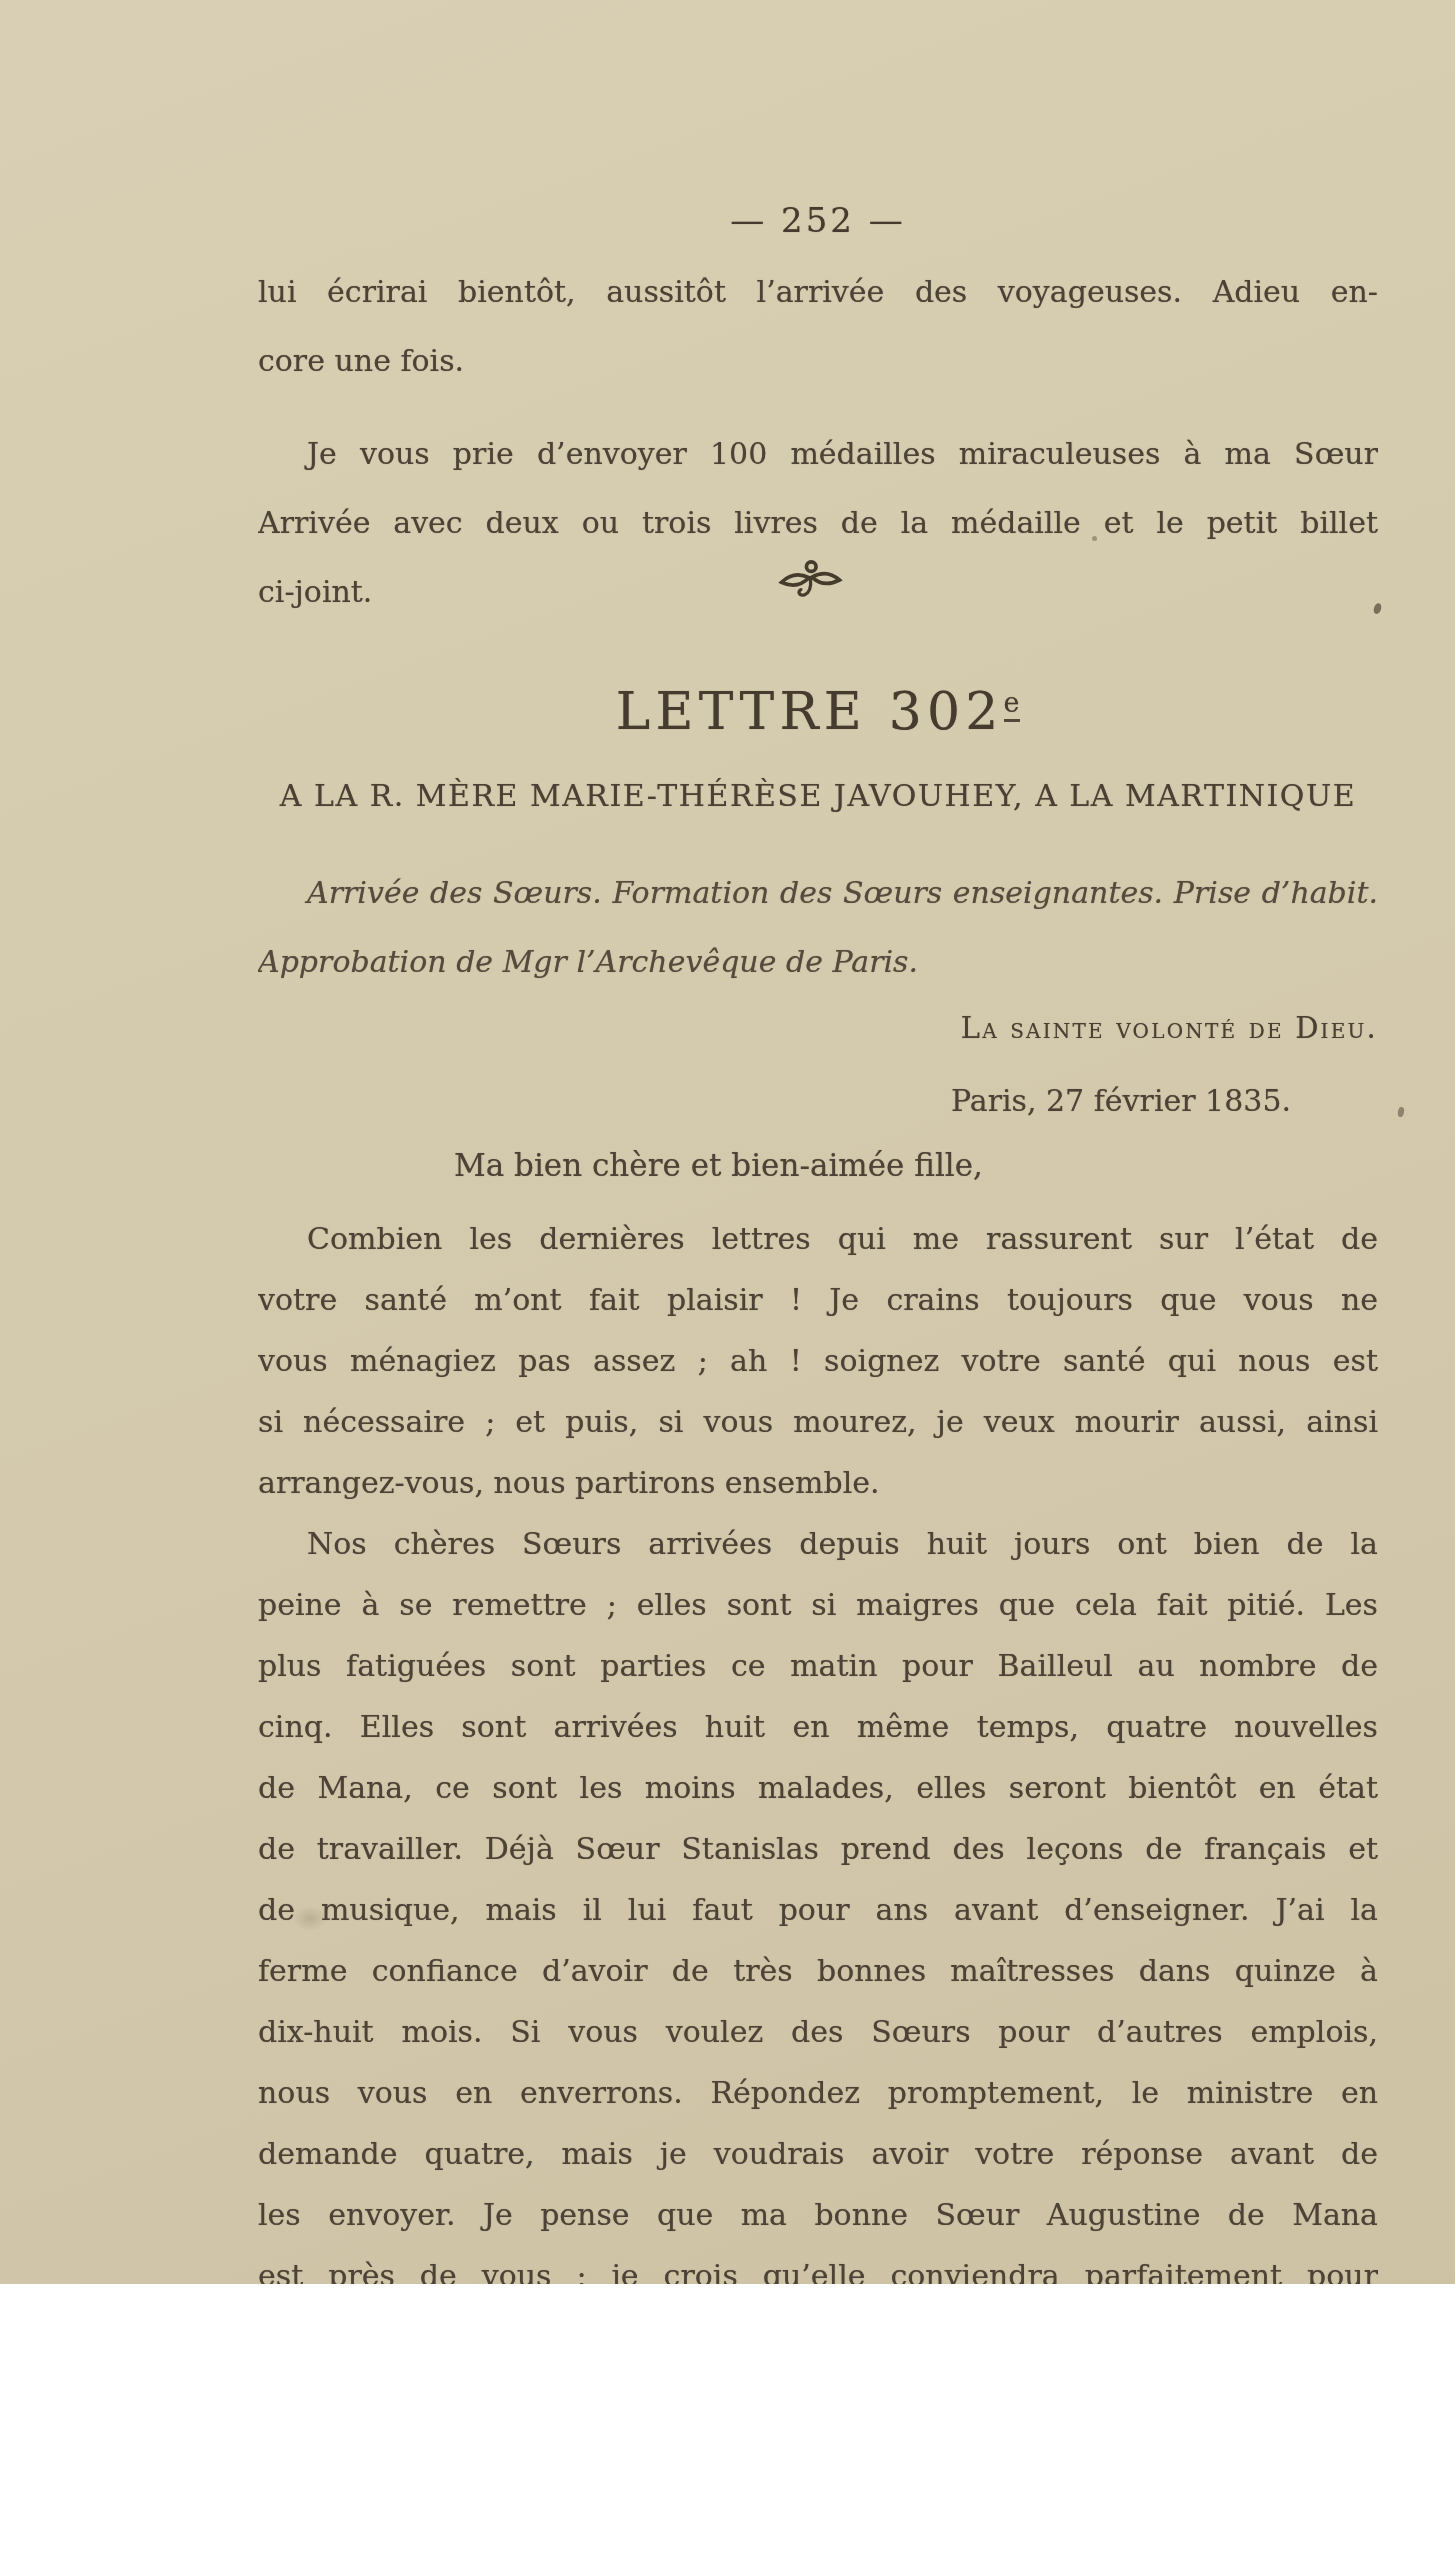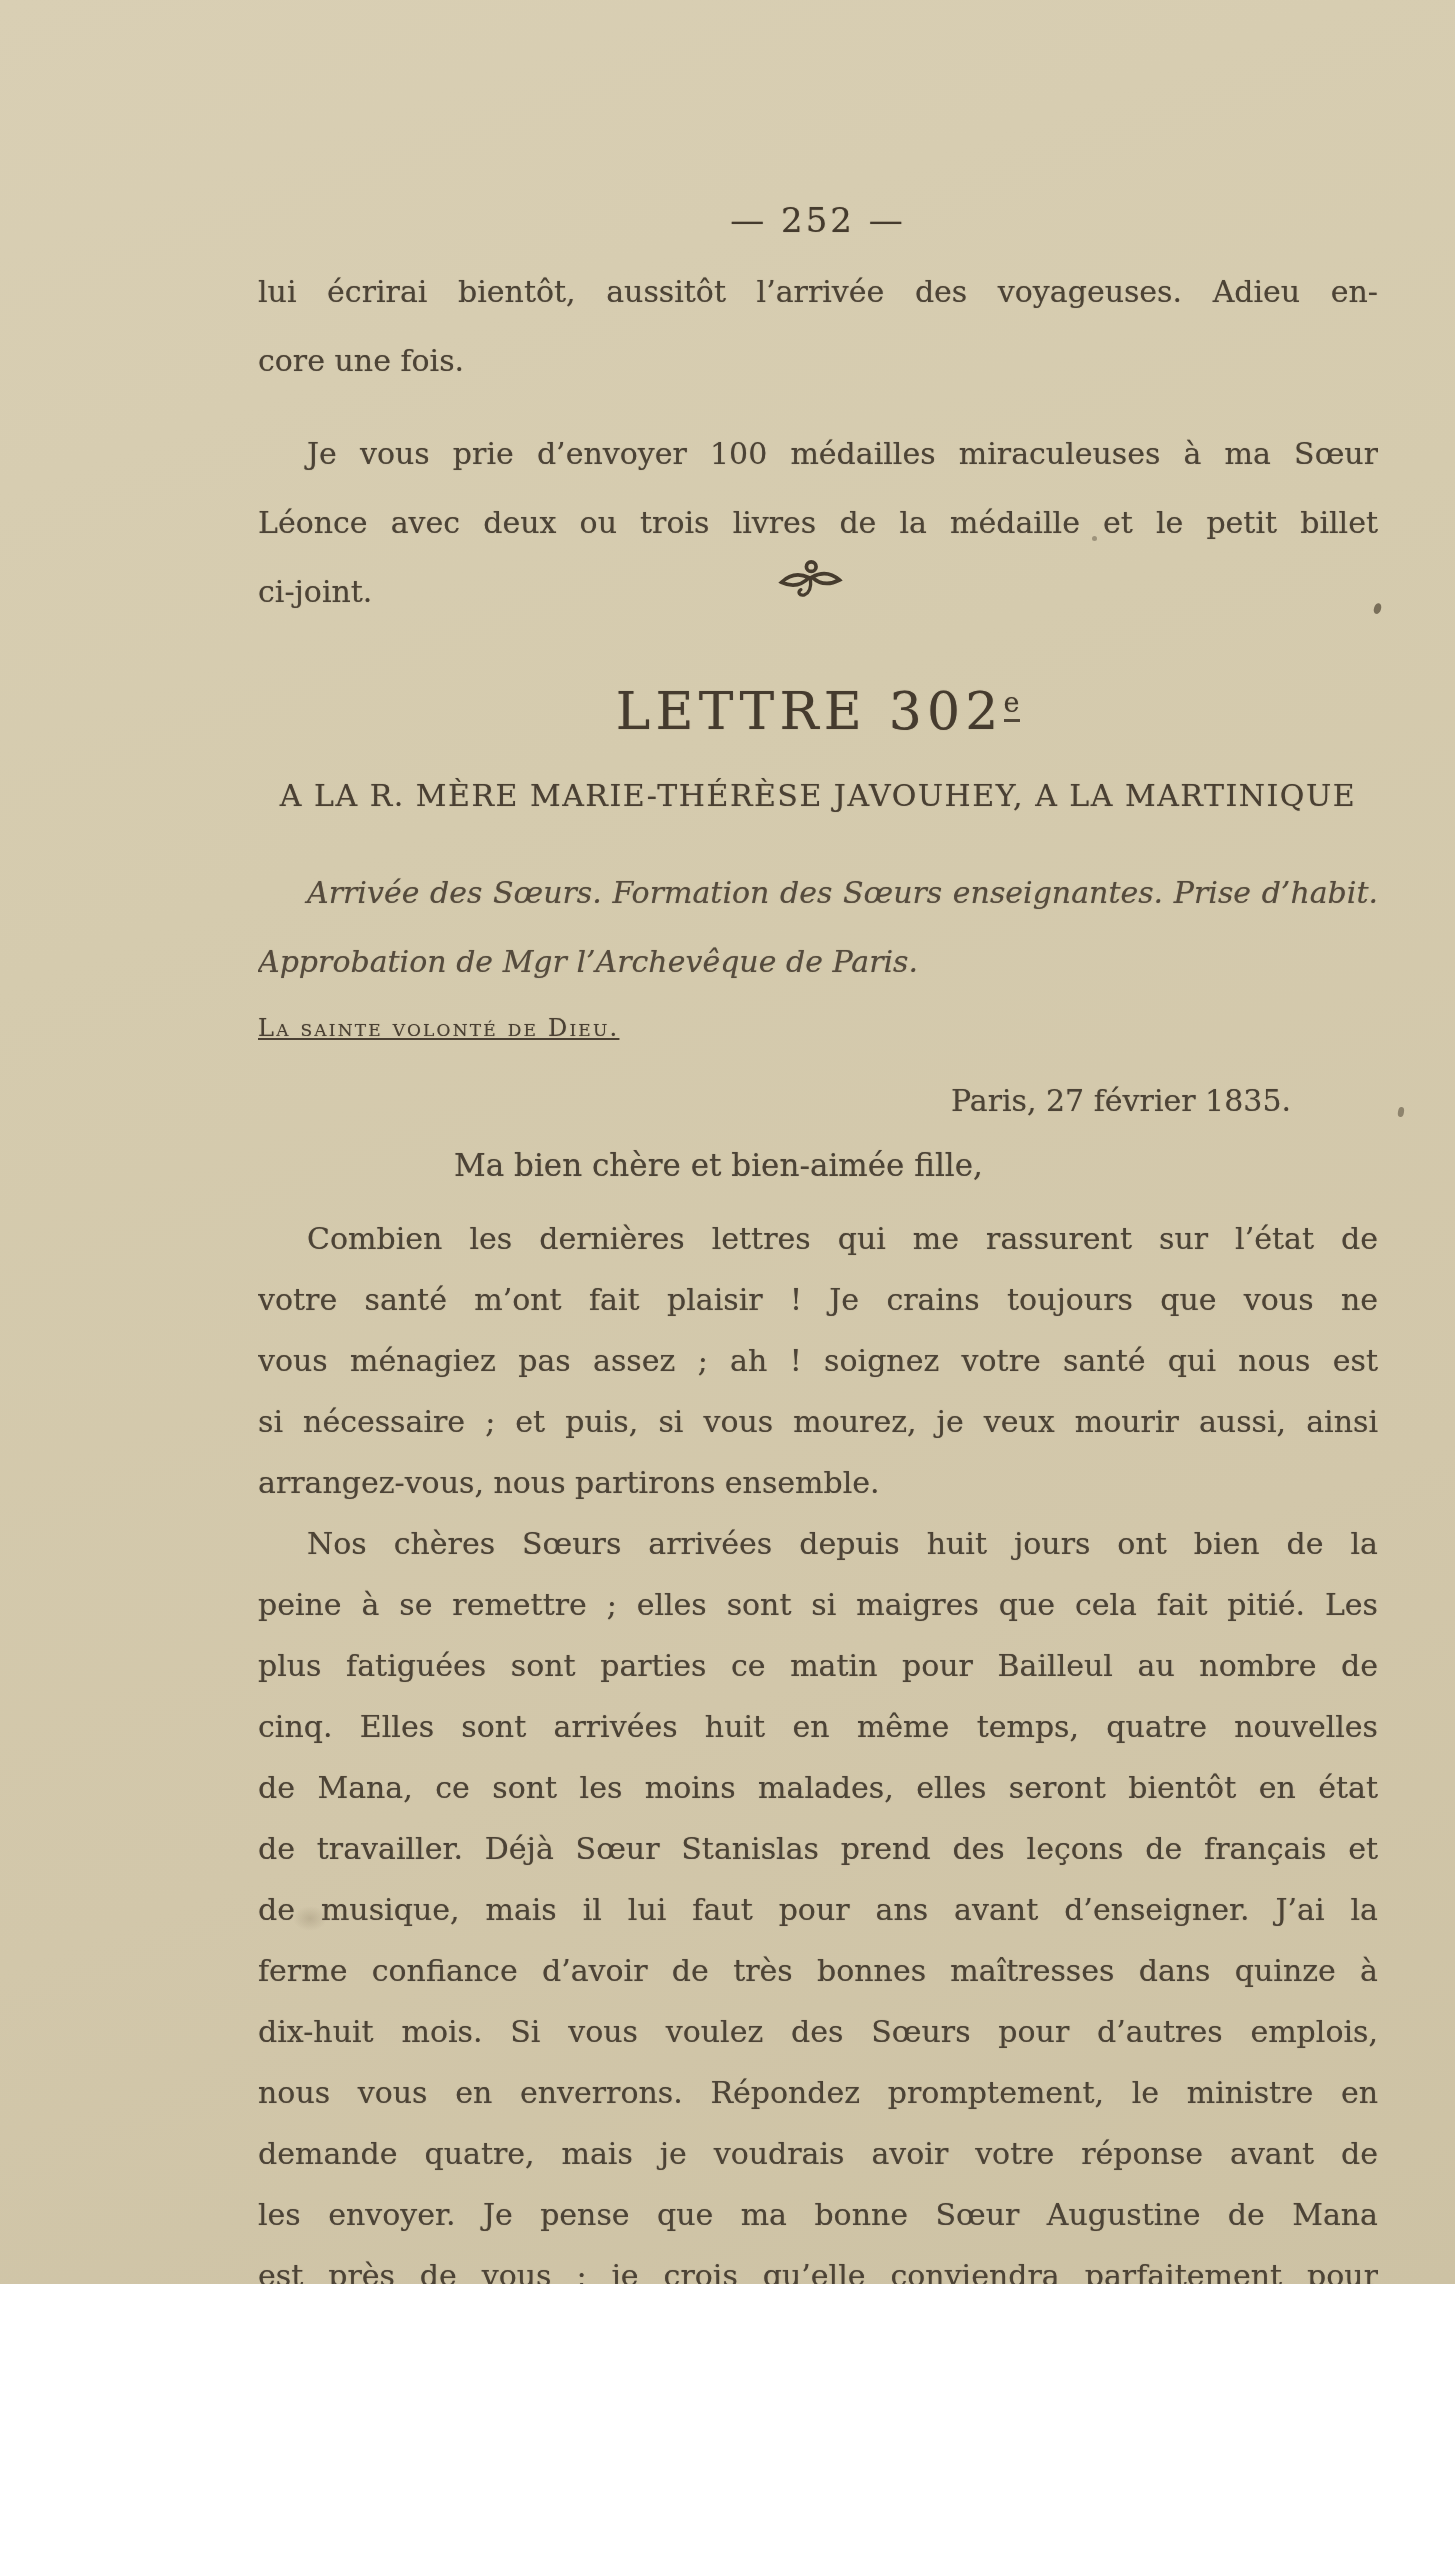--- a/index.html
+++ b/index.html
@@ -57,26 +57,25 @@
     text-align: center;
     font-size: 30px; line-height: 37px;
     letter-spacing: 1.5px;
     color: #4a4033;
   }
 
   .summary { top: 858px; font-style: italic; color: #554b3d; }
 
   .motto {
     top: 1010px;
-    text-align: left;
+    text-align: right;
     font-variant: small-caps;
-    font-size: 24px; line-height: 37px;
+    font-size: 29px; line-height: 37px;
     letter-spacing: 2.2px;
     color: #4a4033;
-    text-decoration: underline;
   }
 
   .dateline { top: 1082px; text-align: right; padding-right: 87px; box-sizing: border-box; font-size: 30px; line-height: 37px; }
   .salutation { top: 1146px; padding-left: 196px; font-size: 31px; line-height: 39px; }
 
   .body-text { top: 1208px; }
 
   .speck { position: absolute; background: rgba(72,61,45,0.65); border-radius: 50%; }
   .speck.s1 { left: 1374px; top: 603px; width: 6.7px; height: 11.2px; transform: rotate(18deg); }
   .speck.s2 { left: 1398px; top: 1107px; width: 6px; height: 9.7px; transform: rotate(10deg); opacity: .75; }
@@ -90,21 +89,21 @@
 <div class="page">
 
   <div class="col folio">— 252 —</div>
 
   <div class="col blockA lg">
     <div class="tline j">lui écrirai bientôt, aussitôt l’arrivée des voyageuses. Adieu en-</div>
     <div class="tline">core une fois.</div>
   </div>
   <div class="col blockB lg">
     <div class="tline j ind">Je vous prie d’envoyer 100 médailles miraculeuses à ma Sœur</div>
-    <div class="tline j">Léonce avec deux ou trois livres de la médaille et le petit billet</div>
+    <div class="tline j">Arrivée avec deux ou trois livres de la médaille et le petit billet</div>
     <div class="tline">ci-joint.</div>
   </div>
 
   <div class="ornament">
     <svg width="69" height="46" viewBox="0 0 92 62" fill="none" stroke="#463c2e" stroke-width="5">
       <path d="M7,34 Q24,18 44,28 Q28,44 7,34 Z"></path>
       <path d="M85,31 Q68,16 48,27 Q64,42 85,31 Z"></path>
       <circle cx="47" cy="13" r="6.5"></circle>
       <path d="M46,30 C47,40 45,48 38,51 C31,53 28,47 33,44" stroke-width="4.5" stroke-linecap="round"></path>
     </svg>

